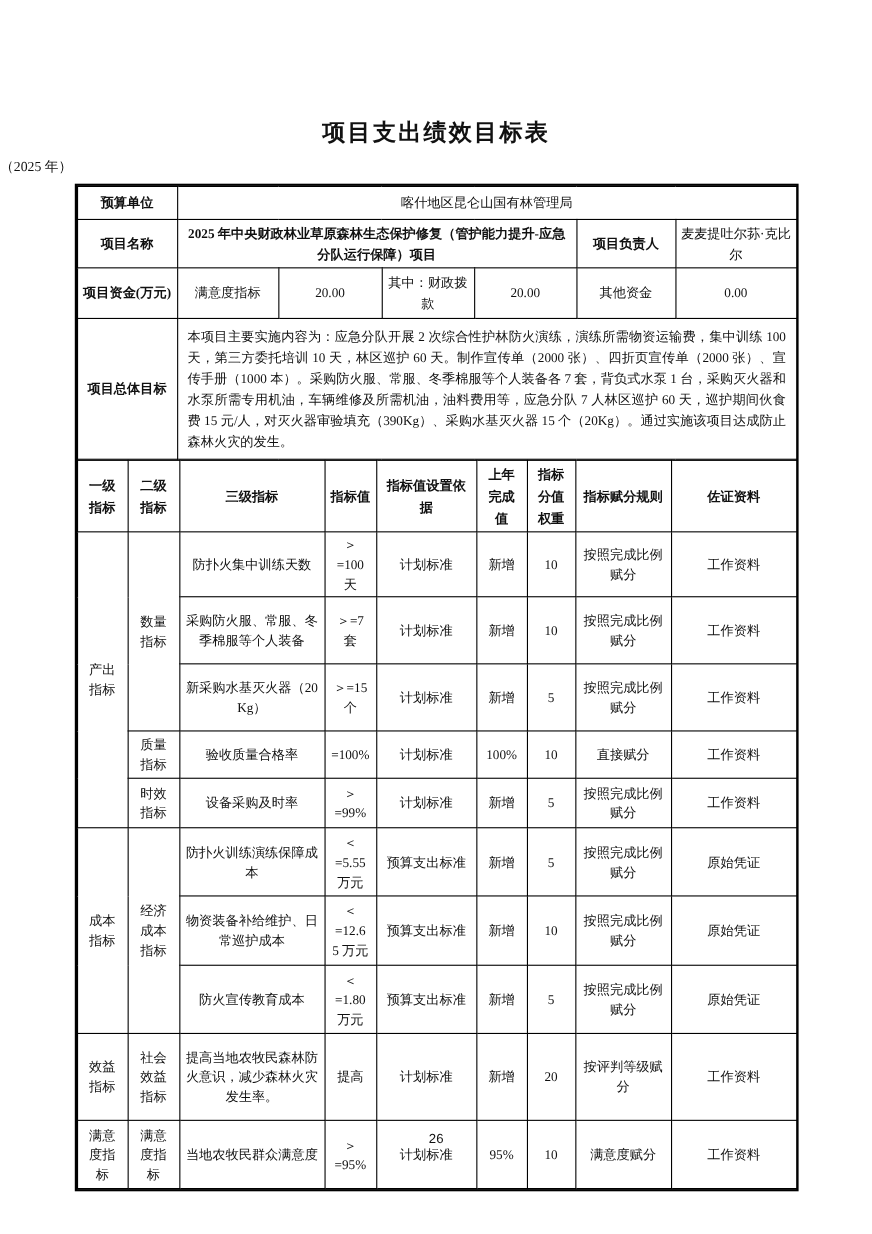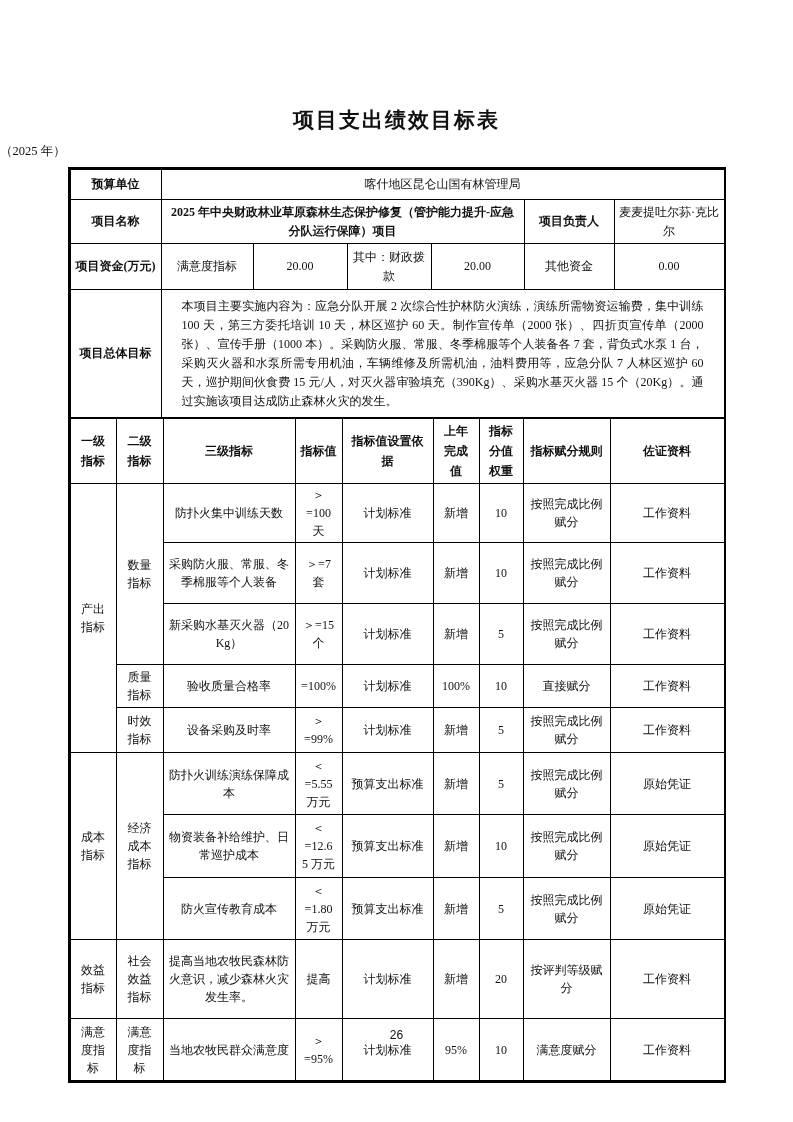--- a/index.html
+++ b/index.html
@@ -11,21 +11,21 @@
   .title { padding-top:106px; text-align:center; font-size:21px; font-weight:bold; letter-spacing:2px; }
   .subtitle { margin-top:9px; text-align:left; font-size:12.5px; }
   .tables { width:658px; margin:7px auto 0; border:2px solid #000; box-sizing:border-box; }
   table { border-collapse:collapse; table-layout:fixed; width:100%; }
   td,th { border:1px solid #000; text-align:center; vertical-align:middle;
           padding:2px 4px; overflow:hidden; word-break:break-all; }
   
   .info-table td { font-size:12px; line-height:19px;margin-left:16px; }
   .info-table .lbl { font-weight:bold; }
   .info-table .bold { font-weight:bold; }
-  .goal-text { text-align:justify; font-size:13px; line-height:21.2px; padding:4px 20px; }
+  .goal-text { text-align:justify; font-size:13px; line-height:21.2px; padding:4px 9px; }
   
   .ind-table th { font-weight:bold; }
   .ind-table td, .ind-table th { font-size:12px; line-height:18px; }
   .c-l1, .c-l2, .c-prev, .c-wt { padding:2px 7px; font-size:12.5px; }
   .c-l3 { font-size:11.5px; padding:12px 3px; }
   .c-val { white-space:pre-line; font-size:12px; line-height:17px; padding:2px 2px; }
   .c-basis { font-size:12px; padding:2px 4px; }
   .c-rule { font-size:11.5px; padding:2px 3px;text-align:center; }
   .c-evi { font-size:12px;margin-top:28px; }
   .ind-table thead th { line-height:20px; }

